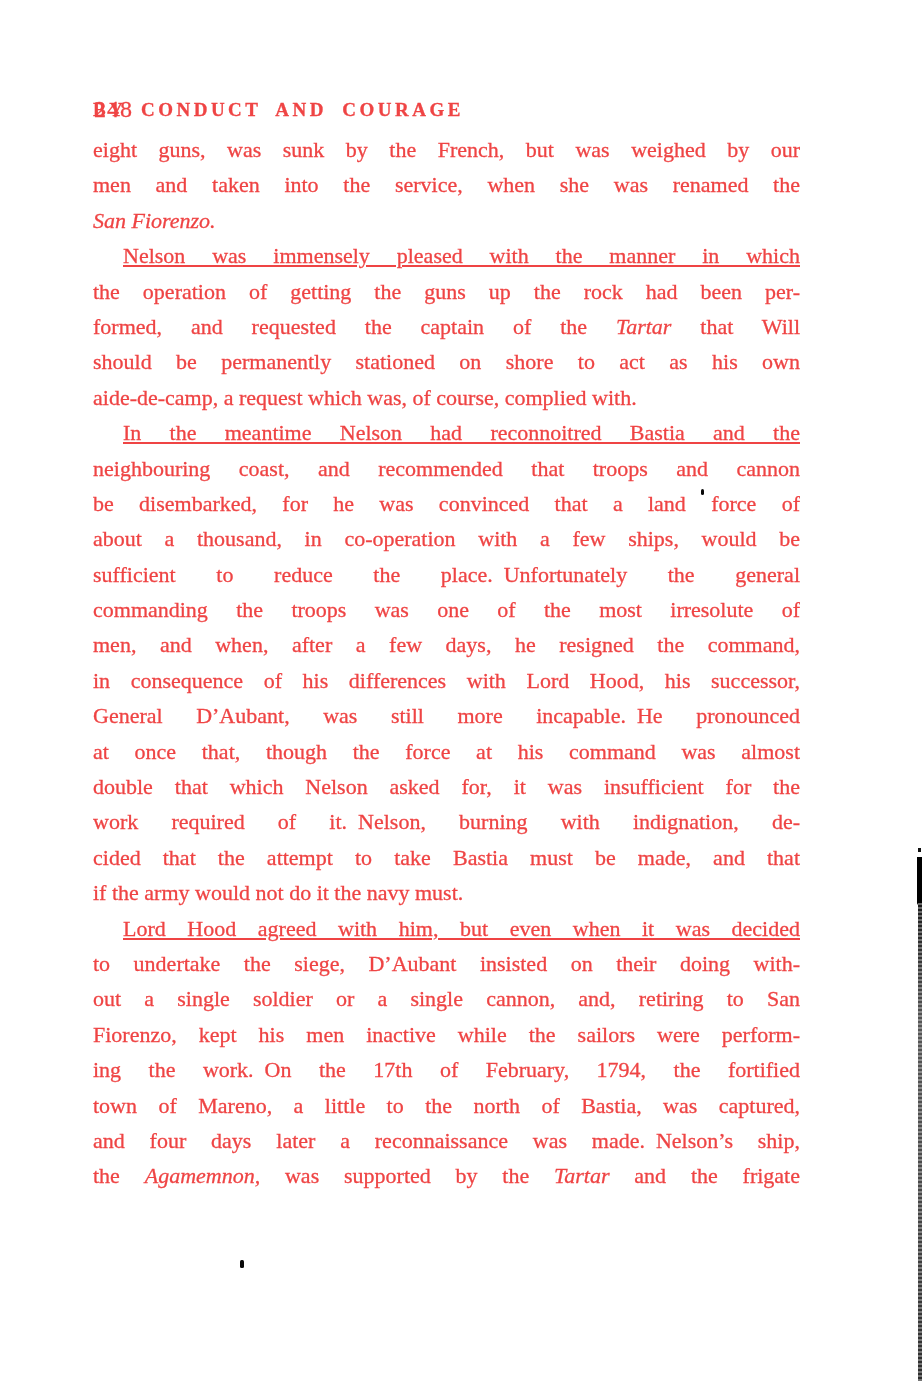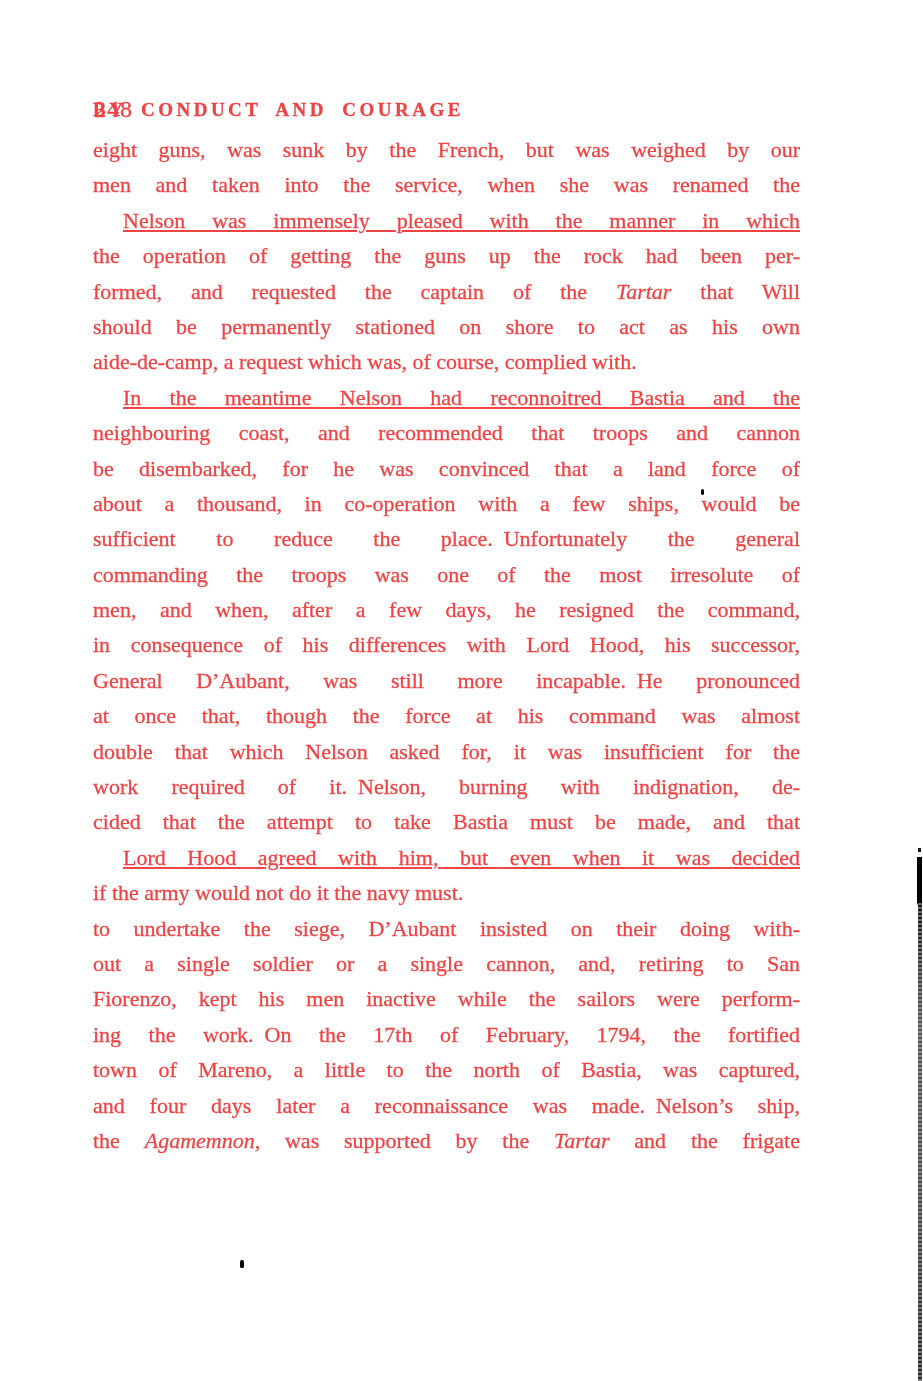--- a/index.html
+++ b/index.html
@@ -91,40 +91,41 @@
 <div class="page">
 
   <div class="header">
     <span class="pagenum">248</span>
     <span class="running-title">BY CONDUCT AND COURAGE</span>
   </div>
 
   <div class="text-block">
       <div class="line"><span>eight guns, was sunk by the French, but was weighed by our</span></div>
       <div class="line"><span>men and taken into the service, when she was renamed the</span></div>
+      <div class="line end"><span class="it">San Fiorenzo.</span></div>
       <div class="line indent"><span>Nelson was immensely pleased with the manner in which</span></div>
       <div class="line"><span>the operation of getting the guns up the rock had been per-</span></div>
       <div class="line"><span>formed, and requested the captain of the </span><span class="it">Tartar</span><span> that Will</span></div>
       <div class="line"><span>should be permanently stationed on shore to act as his own</span></div>
       <div class="line end"><span>aide-de-camp, a request which was, of course, complied with.</span></div>
       <div class="line indent"><span>In the meantime Nelson had reconnoitred Bastia and the</span></div>
       <div class="line"><span>neighbouring coast, and recommended that troops and cannon</span></div>
       <div class="line"><span>be disembarked, for he was convinced that a land force of</span></div>
       <div class="line"><span>about a thousand, in co-operation with a few ships, would be</span></div>
       <div class="line"><span>sufficient to reduce the place. Unfortunately the general</span></div>
       <div class="line"><span>commanding the troops was one of the most irresolute of</span></div>
       <div class="line"><span>men, and when, after a few days, he resigned the command,</span></div>
       <div class="line"><span>in consequence of his differences with Lord Hood, his successor,</span></div>
       <div class="line"><span>General D’Aubant, was still more incapable. He pronounced</span></div>
       <div class="line"><span>at once that, though the force at his command was almost</span></div>
       <div class="line"><span>double that which Nelson asked for, it was insufficient for the</span></div>
       <div class="line"><span>work required of it. Nelson, burning with indignation, de-</span></div>
       <div class="line"><span>cided that the attempt to take Bastia must be made, and that</span></div>
+      <div class="line end"><span>if the army would not do it the navy must.</span></div>
       <div class="line indent"><span>Lord Hood agreed with him, but even when it was decided</span></div>
-      <div class="line end"><span>if the army would not do it the navy must.</span></div>
       <div class="line"><span>to undertake the siege, D’Aubant insisted on their doing with-</span></div>
       <div class="line"><span>out a single soldier or a single cannon, and, retiring to San</span></div>
       <div class="line"><span>Fiorenzo, kept his men inactive while the sailors were perform-</span></div>
       <div class="line"><span>ing the work. On the 17th of February, 1794, the fortified</span></div>
       <div class="line"><span>town of Mareno, a little to the north of Bastia, was captured,</span></div>
       <div class="line"><span>and four days later a reconnaissance was made. Nelson’s ship,</span></div>
       <div class="line"><span>the </span><span class="it">Agamemnon,</span><span> was supported by the </span><span class="it">Tartar</span><span> and the frigate</span></div>
     </div>
 
   <div class="streak-dot"></div>

